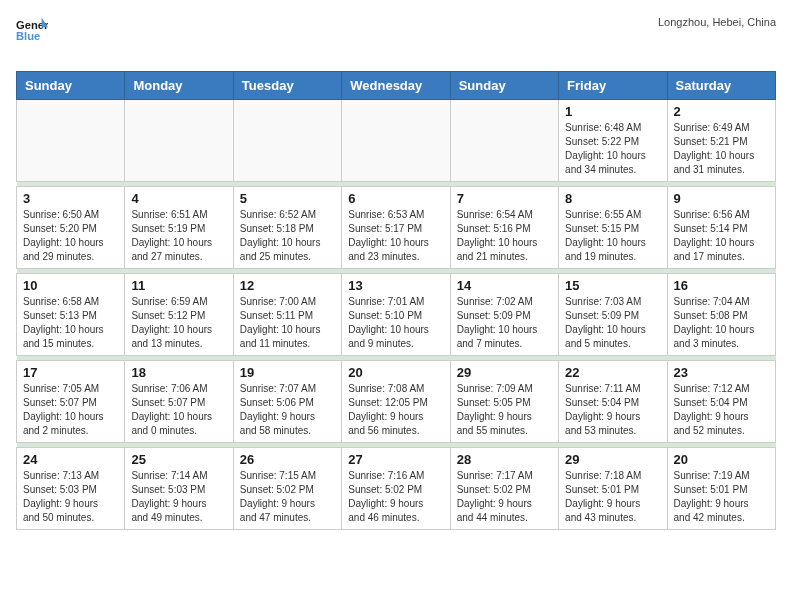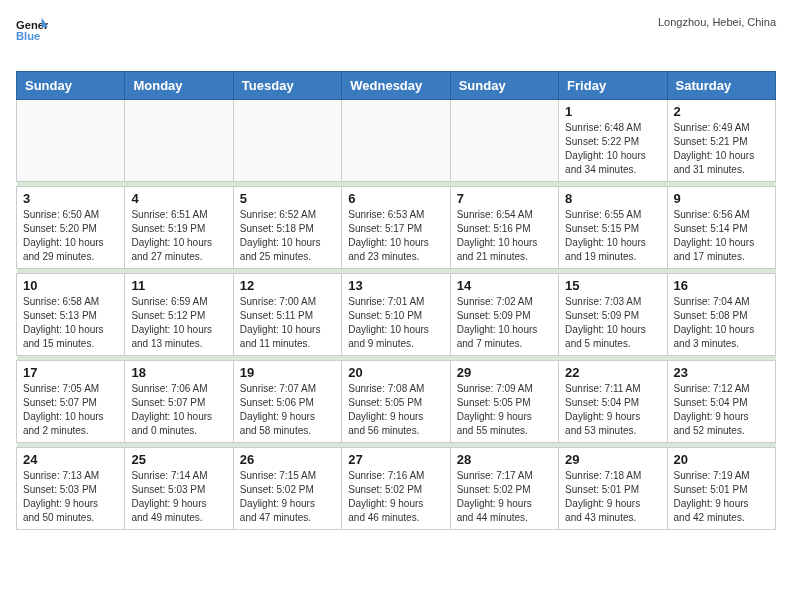--- a/index.html
+++ b/index.html
@@ -255,21 +255,21 @@
         <td>
           <span class="day-number">19</span>
           <div class="day-info" style="white-space: pre-line;">Sunrise: 7:07 AM
 Sunset: 5:06 PM
 Daylight: 9 hours
 and 58 minutes.</div>
         </td>
         <td>
           <span class="day-number">20</span>
           <div class="day-info" style="white-space: pre-line;">Sunrise: 7:08 AM
-Sunset: 5:05 PM
+Sunset: 12:05 PM
 Daylight: 9 hours
 and 56 minutes.</div>
         </td>
         <td>
           <span class="day-number">29</span>
           <div class="day-info" style="white-space: pre-line;">Sunrise: 7:09 AM
 Sunset: 5:05 PM
 Daylight: 9 hours
 and 55 minutes.</div>
         </td>

